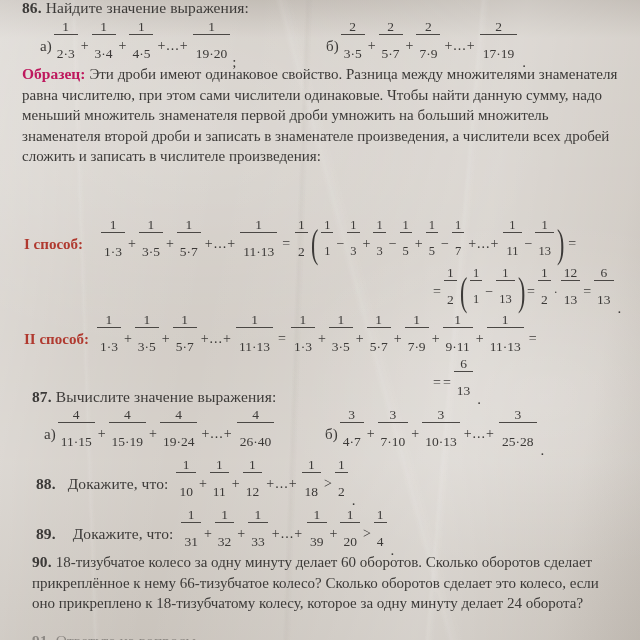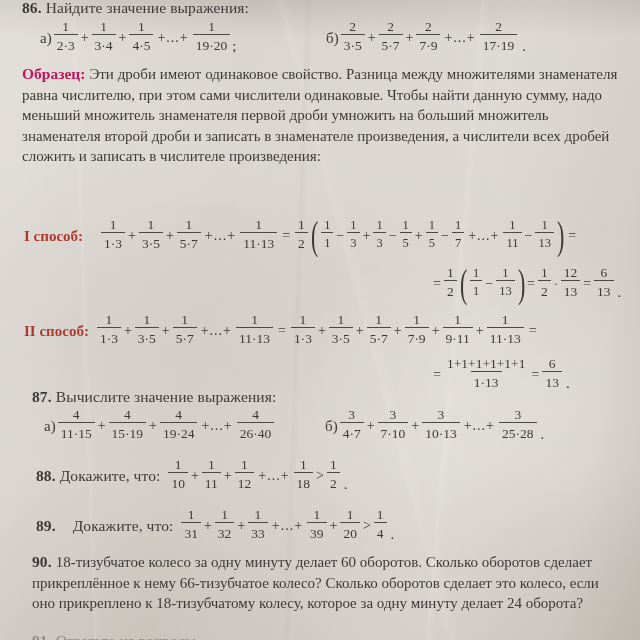--- a/index.html
+++ b/index.html
@@ -35,21 +35,21 @@
 
   .blk{position:absolute;}
   .num{font-weight:bold;}
   .red{color:#b0392f;font-weight:bold;}
   .crimson{color:#be185d;font-weight:bold;}
 
   .ln{font-size:15.5px;line-height:18px;letter-spacing:0.1px;}
   .body-txt{font-size:15px;line-height:20.5px;text-align:justify;}
   .frac{display:inline-flex;flex-direction:column;align-items:center;vertical-align:middle;margin:0 2px;line-height:1.02;}
   .frac .n{padding:0 3px;font-size:13.5px;}
-  .frac .d{padding:4px 3px;font-size:13.5px;border-top:1.2px solid #4a4744;}
+  .frac .d{padding:12px 3px;font-size:13.5px;border-top:1.2px solid #4a4744;}
   .frac.sm .n,.frac.sm .d{font-size:12.5px;}
   .op{margin:0 1px;font-size:14px;}
   .dots{margin:0 2px;font-size:14px;letter-spacing:1px;}
   .paren{display:inline-flex;align-items:center;font-size:40px;font-weight:300;line-height:0.7;transform:scaleX(.55);margin:0 -2px;}
   .lbl{font-size:15px;}
   .sep{font-size:15px;}
 
   .mathline{display:flex;align-items:center;flex-wrap:nowrap;}
   .blur{filter:blur(0.35px);}
   .vfaint{opacity:.45;}
@@ -274,24 +274,20 @@
     <span class="op">+</span>
     <span class="frac">
         <span class="n">1</span>
         <span class="d">11·13</span>
       </span>
     <span class="op" style="margin-left:3px;">=</span>
   </div>
 
   <div class="blk mathline" style="left:432px;top:357px;">
     <span class="op">=</span>
-    <span class="frac">
-        <span class="n">1+1+1+1+1+1</span>
-        <span class="d">1·13</span>
-      </span>
     <span class="op">=</span>
     <span class="frac">
         <span class="n">6</span>
         <span class="d">13</span>
       </span>
     <span class="sep" style="align-self:flex-end;padding-bottom:2px;padding-left:2px;">.</span>
   </div>
 
   <div class="blk" style="left:32px;top:388px;">
     <span class="num ln">87.</span>
@@ -339,21 +335,21 @@
       </span>
     <span class="dots">+...+</span>
     <span class="frac">
         <span class="n">3</span>
         <span class="d">25·28</span>
       </span>
     <span class="sep" style="align-self:flex-end;padding-bottom:2px;padding-left:2px;">.</span>
   </div>
 
   <div class="blk mathline" style="left:36px;top:458px;">
-    <span class="num ln" style="margin-right:4px;">88.</span>
+    <span class="num ln" style="margin-right:12px;">88.</span>
     <span class="ln" style="margin-right:6px;">Докажите, что:</span>
     <span class="frac">
         <span class="n">1</span>
         <span class="d">10</span>
       </span>
     <span class="op">+</span>
     <span class="frac">
         <span class="n">1</span>
         <span class="d">11</span>
       </span>

